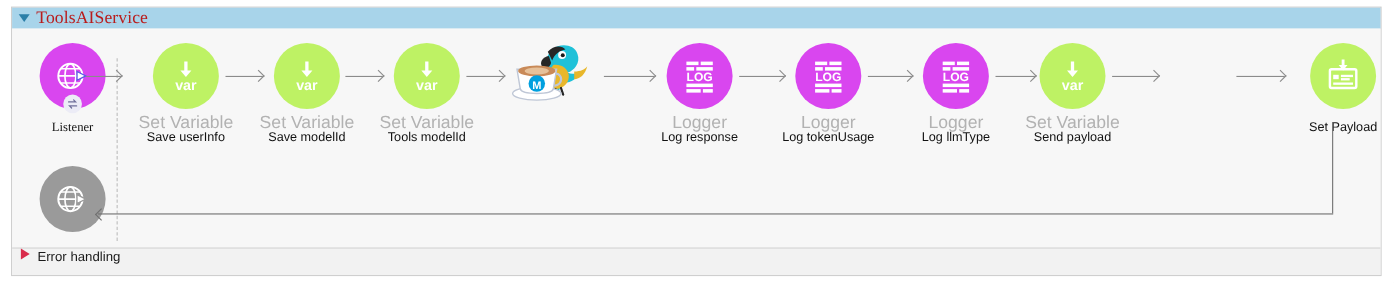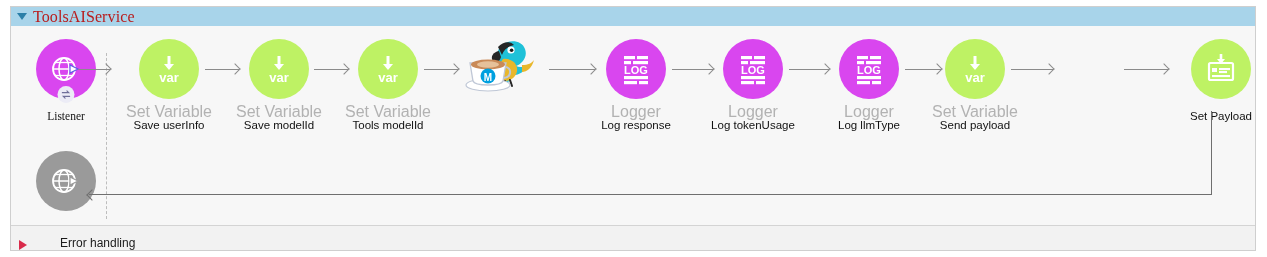--- a/index.html
+++ b/index.html
@@ -66,23 +66,22 @@
   .flow-footer {
     position: absolute;
     left: 0;
     bottom: 0;
     width: 100%;
     height: 25px;
     background: #f2f2f2;
     border-top: 1px solid #d4d4d4;
     box-sizing: border-box;
     display: flex;
-    align-items: flex-end;
+    align-items: flex-start;
     padding-left: 8px;
-    gap: 26px;
   }
   .err-triangle {
     width: 0; height: 0;
     border-top: 5px solid transparent;
     border-bottom: 5px solid transparent;
     border-left: 8px solid #d92b4b;
     margin-right: 7px;
   }
   .err-label { font-size: 12px; color: #1a1a1a; }
 

